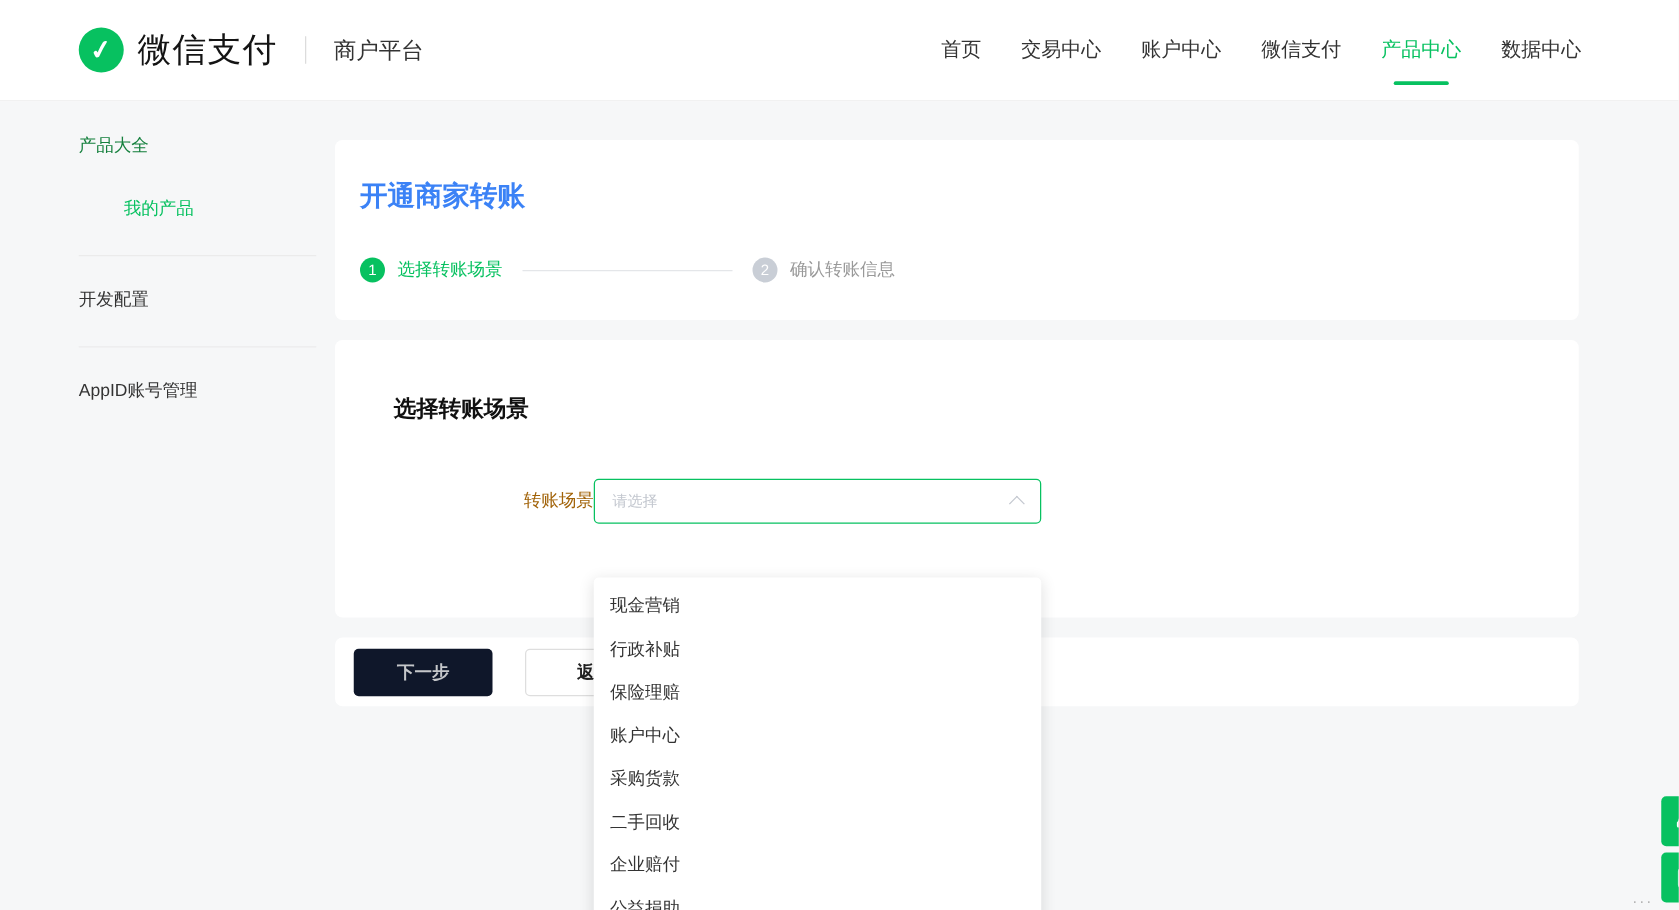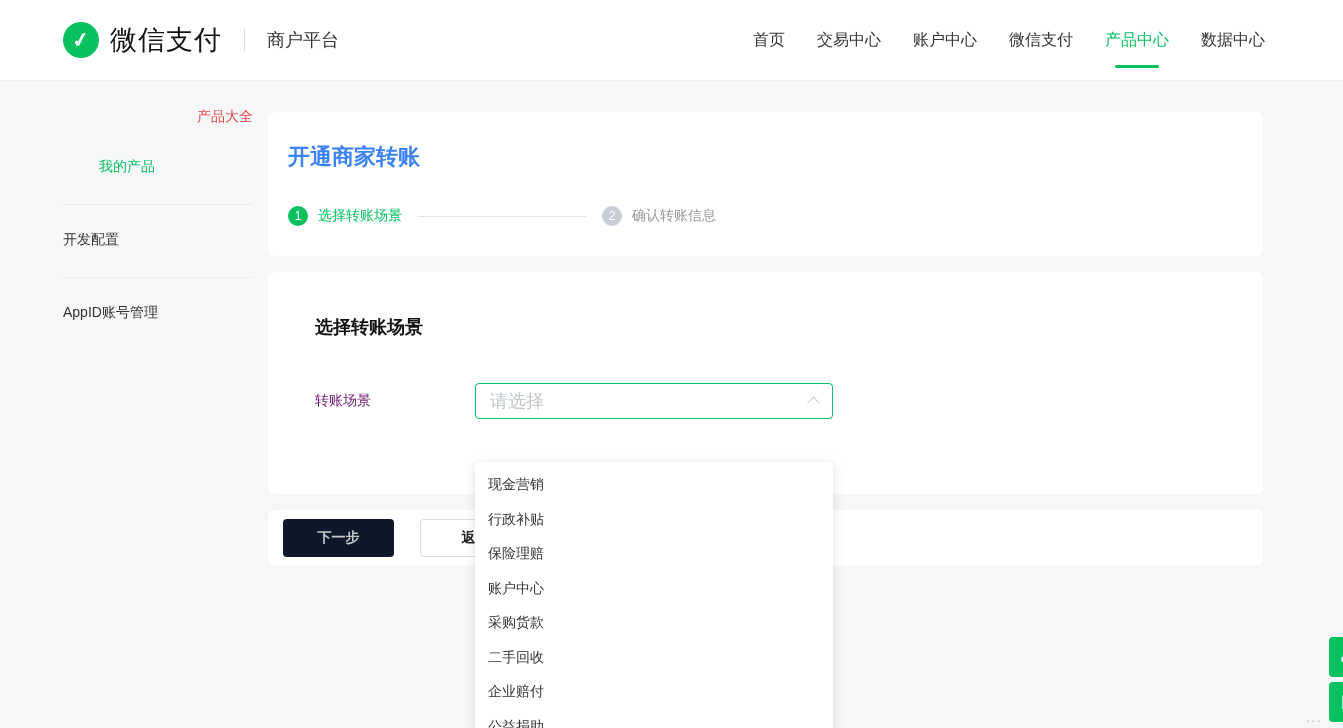--- a/index.html
+++ b/index.html
@@ -18,21 +18,21 @@
   .hdr-divider { width:1px; height:22px; background:#dcdcdc; margin:0 22px; }
   .platform-name { font-size:18px; color:#333; }
   .main-nav { margin-left:auto; display:flex; gap:32px; }
   .nav-item { position:relative; height:81px; display:flex; align-items:center; font-size:16px; color:#333; cursor:pointer; }
   .nav-item.active { color:var(--brand,#07c160); }
   .nav-item.active::after { content:""; position:absolute; left:50%; transform:translateX(-50%);
             bottom:13px; width:44px; height:3px; background:var(--brand,#07c160); border-radius:2px; }
 
   
   .sidebar { position:absolute; left:63px; top:108px; width:190px; }
-  .side-title { font-size:14px; color:#ef4444; line-height:16px;text-align:right; }
+  .side-title { font-size:14px; color:#15803d; line-height:16px; }
   .side-item { font-size:14px; color:#333; line-height:16px; margin-top:34px; cursor:pointer; }
   .side-item.active { color:var(--brand,#07c160);margin-left:36px; }
   .side-divider { border-top:1px solid #ebebeb; margin-top:30px; }
   .side-item.after-div { margin-top:26px; }
 
   
   .main { position:absolute; left:268px; top:112px; width:995px; display:flex; flex-direction:column; gap:16px; }
   .card { background:#fff; border-radius:6px; }
 
   
@@ -46,24 +46,24 @@
               font-size:12px; color:#fff; background:var(--step-inactive,#c9ced6); }
   .step.active .step-num { background:var(--brand,#07c160); }
   .step-label { font-size:14px; color:#999; }
   .step.active .step-label { color:var(--brand,#07c160); }
   .step-connector { width:168px; height:1px; background:#e4e6e9; margin:0 16px; }
 
   
   .card-form { height:222px; padding:45px 0 0 47px; }
   .card-form h2 { font-size:18px; font-weight:bold; color:#111; line-height:20px; }
   .form-row { margin-top:46px; display:flex; align-items:center; }
-  .f-label { width:160px; font-size:14px; color:#701a75; }
+  .f-label { width:160px; font-size:14px; color:#a16207;text-align:right; }
   .select-box { width:358px; height:36px; background:#fff; border:1px solid var(--brand,#07c160); border-radius:4px;
                 display:flex; align-items:center; justify-content:space-between; padding:0 14px; cursor:pointer; }
-  .select-placeholder { font-size:18px; color:#c3c7cf; }
+  .select-placeholder { font-size:12px; color:#c3c7cf; }
   .chevron-up { width:9px; height:9px; border-left:1.5px solid #c3c7cf; border-top:1.5px solid #c3c7cf;
                 transform:rotate(45deg) translate(1px,1px); }
 
   
   .card-actions { height:55px; display:flex; align-items:center; padding-left:15px; gap:26px; }
   .btn { width:111px; height:38px; border-radius:4px; font-size:14px; font-weight:bold;
          display:flex; align-items:center; justify-content:center; font-family:"Liberation Sans",sans-serif; }
   .btn-next { background:#0f172a; color:#c5c7ca; border:none; cursor:not-allowed; }
   .btn-back { background:#fff; color:#222; border:1px solid #dedede; cursor:pointer; }
 

